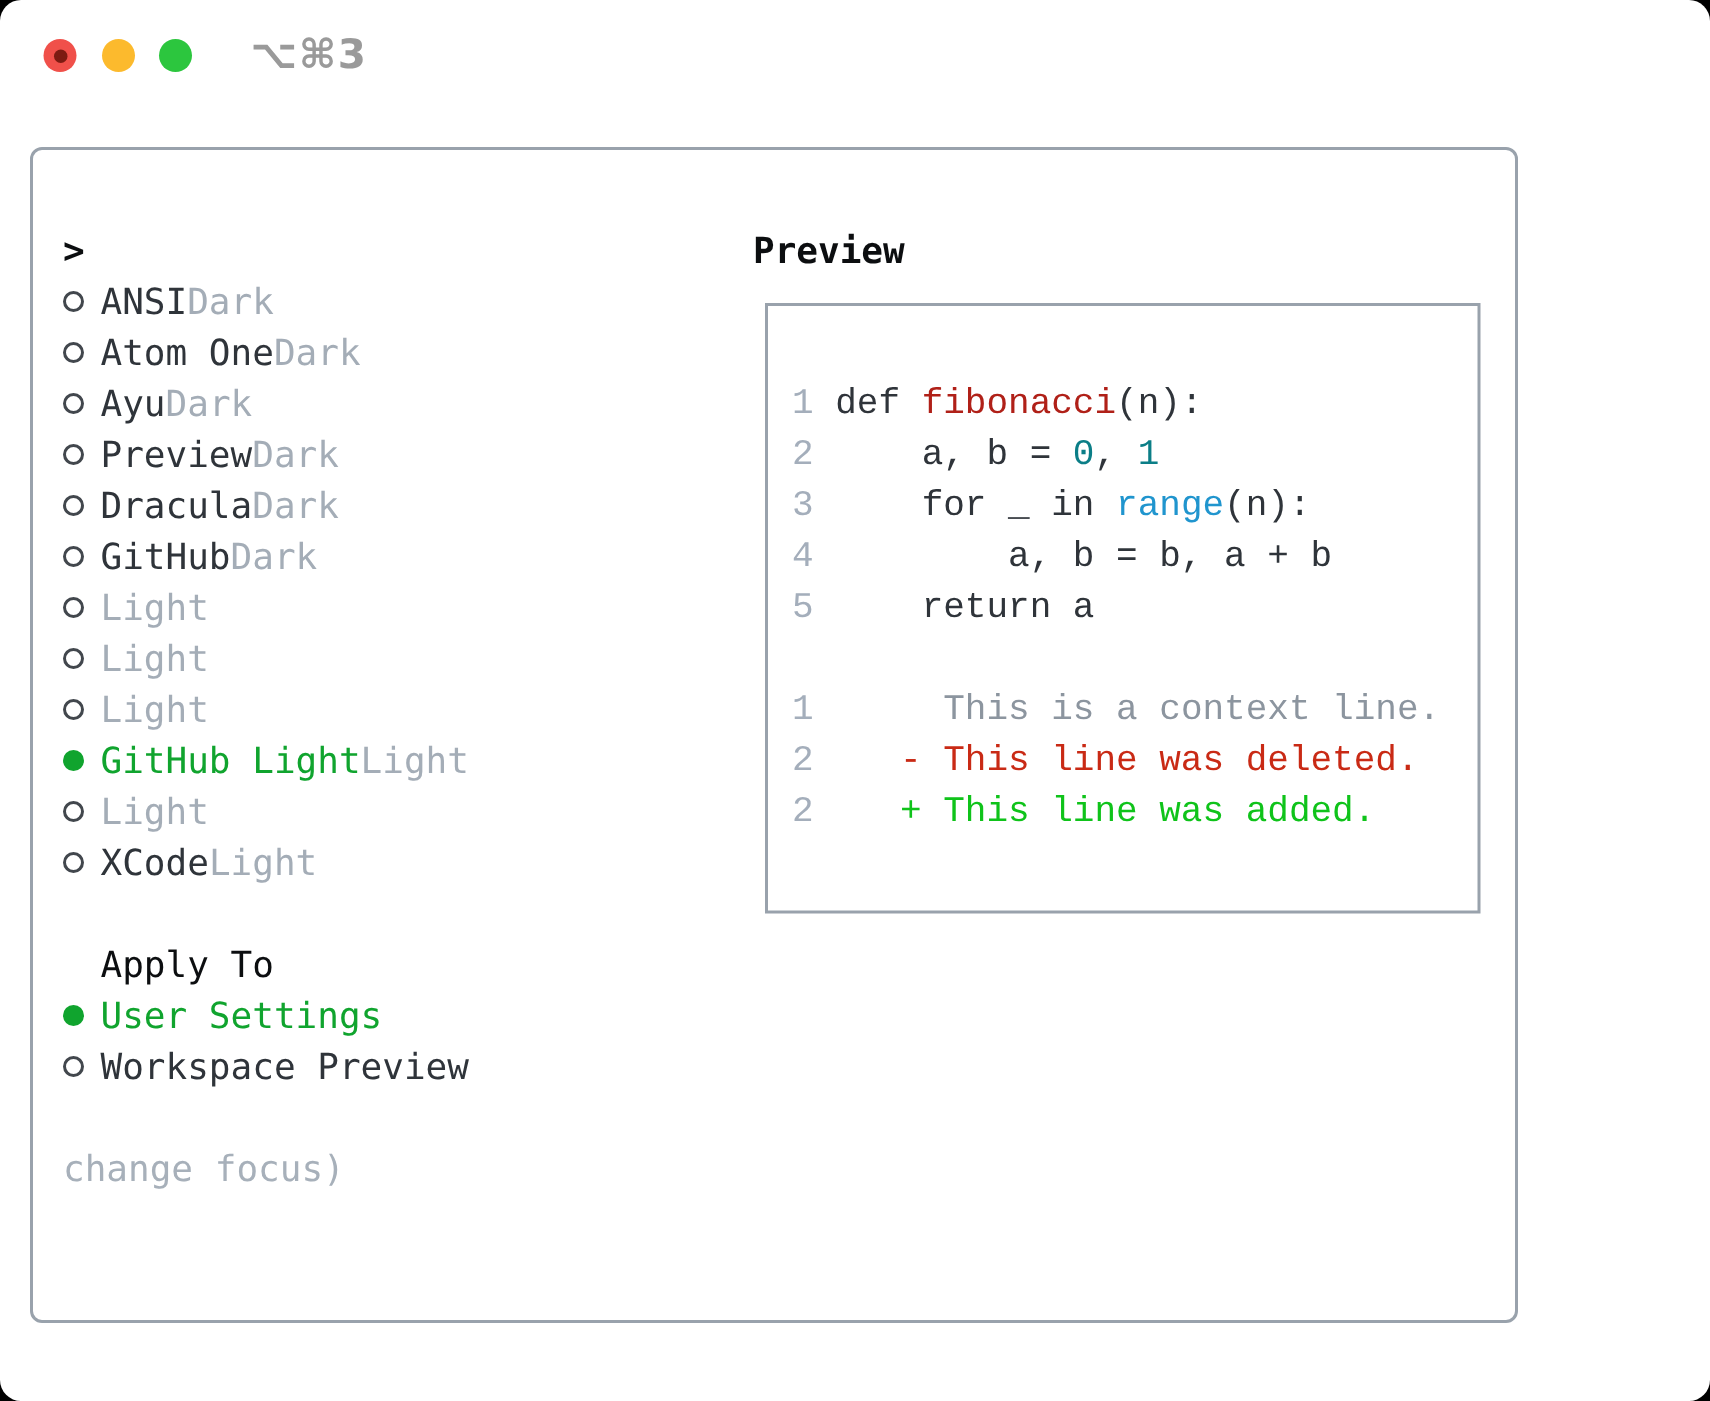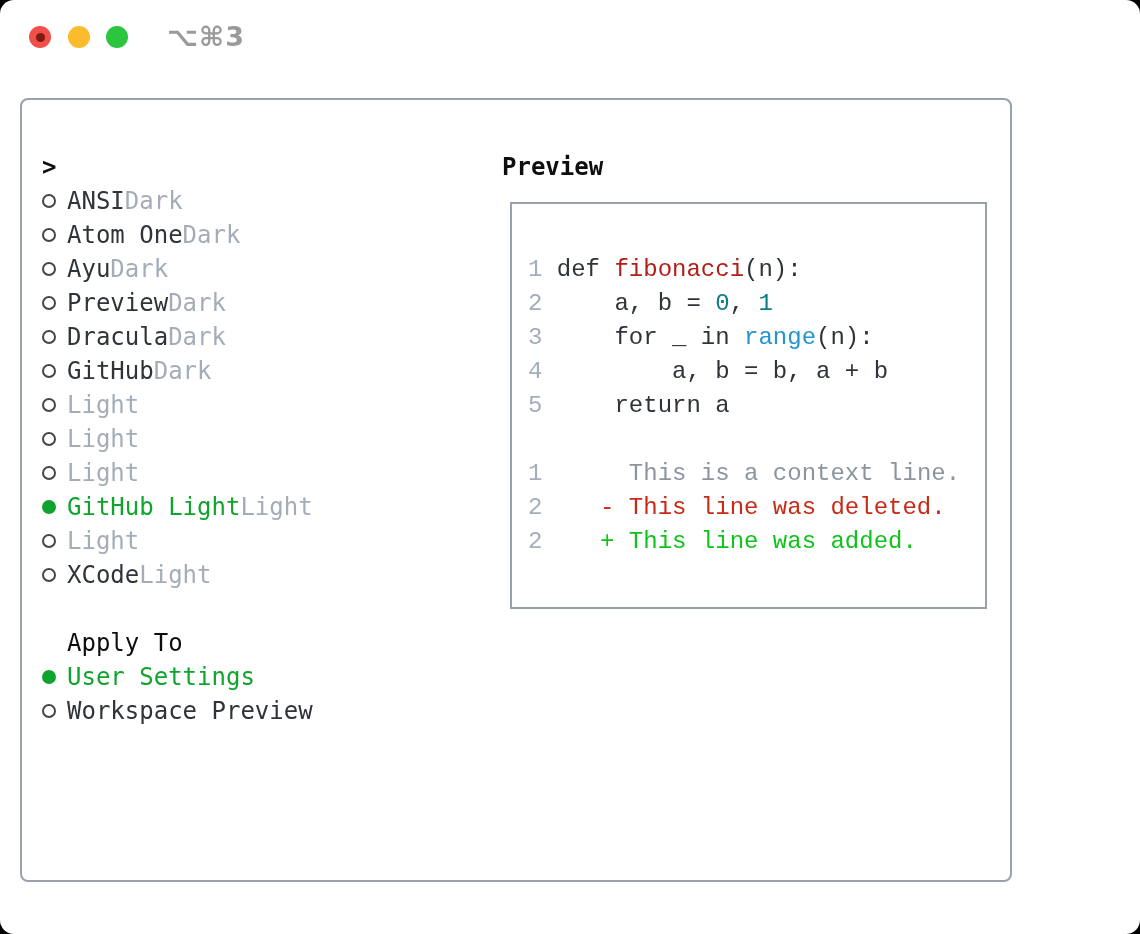--- a/index.html
+++ b/index.html
@@ -93,20 +93,21 @@
           <span class="subhdr">Apply To</span>
         </div>
 
         <div id="apply-list">
             <div class="row"><span class="slot"><span class="radio sel"></span></span><span class="t-name sel">User Settings</span></div>
             <div class="row"><span class="slot"><span class="radio"></span></span><span class="t-name">Workspace Preview</span></div>
           </div>
 
         <div class="row spacer"></div>
 
+        <div class="row hint">change focus)</div>
       </div>
 
       <div class="right-col">
         <div class="row hdr">Preview</div>
         <div class="preview-box">
           <pre class="code" id="preview-code"><div class="pline"><span class="c-num">1 </span><span class="c-code">def </span><span class="c-func">fibonacci</span><span class="c-code">(n):</span></div><div class="pline"><span class="c-num">2</span><span class="c-code">     a, b = </span><span class="c-number">0</span><span class="c-code">, </span><span class="c-number">1</span></div><div class="pline"><span class="c-num">3</span><span class="c-code">     for _ in </span><span class="c-builtin">range</span><span class="c-code">(n):</span></div><div class="pline"><span class="c-num">4</span><span class="c-code">         a, b = b, a + b</span></div><div class="pline"><span class="c-num">5</span><span class="c-code">     return a</span></div><div class="pline"></div><div class="pline"><span class="c-num">1</span><span class="c-code">      </span><span class="c-ctx">This is a context line.</span></div><div class="pline"><span class="c-num">2</span><span class="c-code">    </span><span class="c-del">- This line was deleted.</span></div><div class="pline"><span class="c-num">2</span><span class="c-code">    </span><span class="c-add">+ This line was added.</span></div></pre>
         </div>
       </div>
 
     </div>

